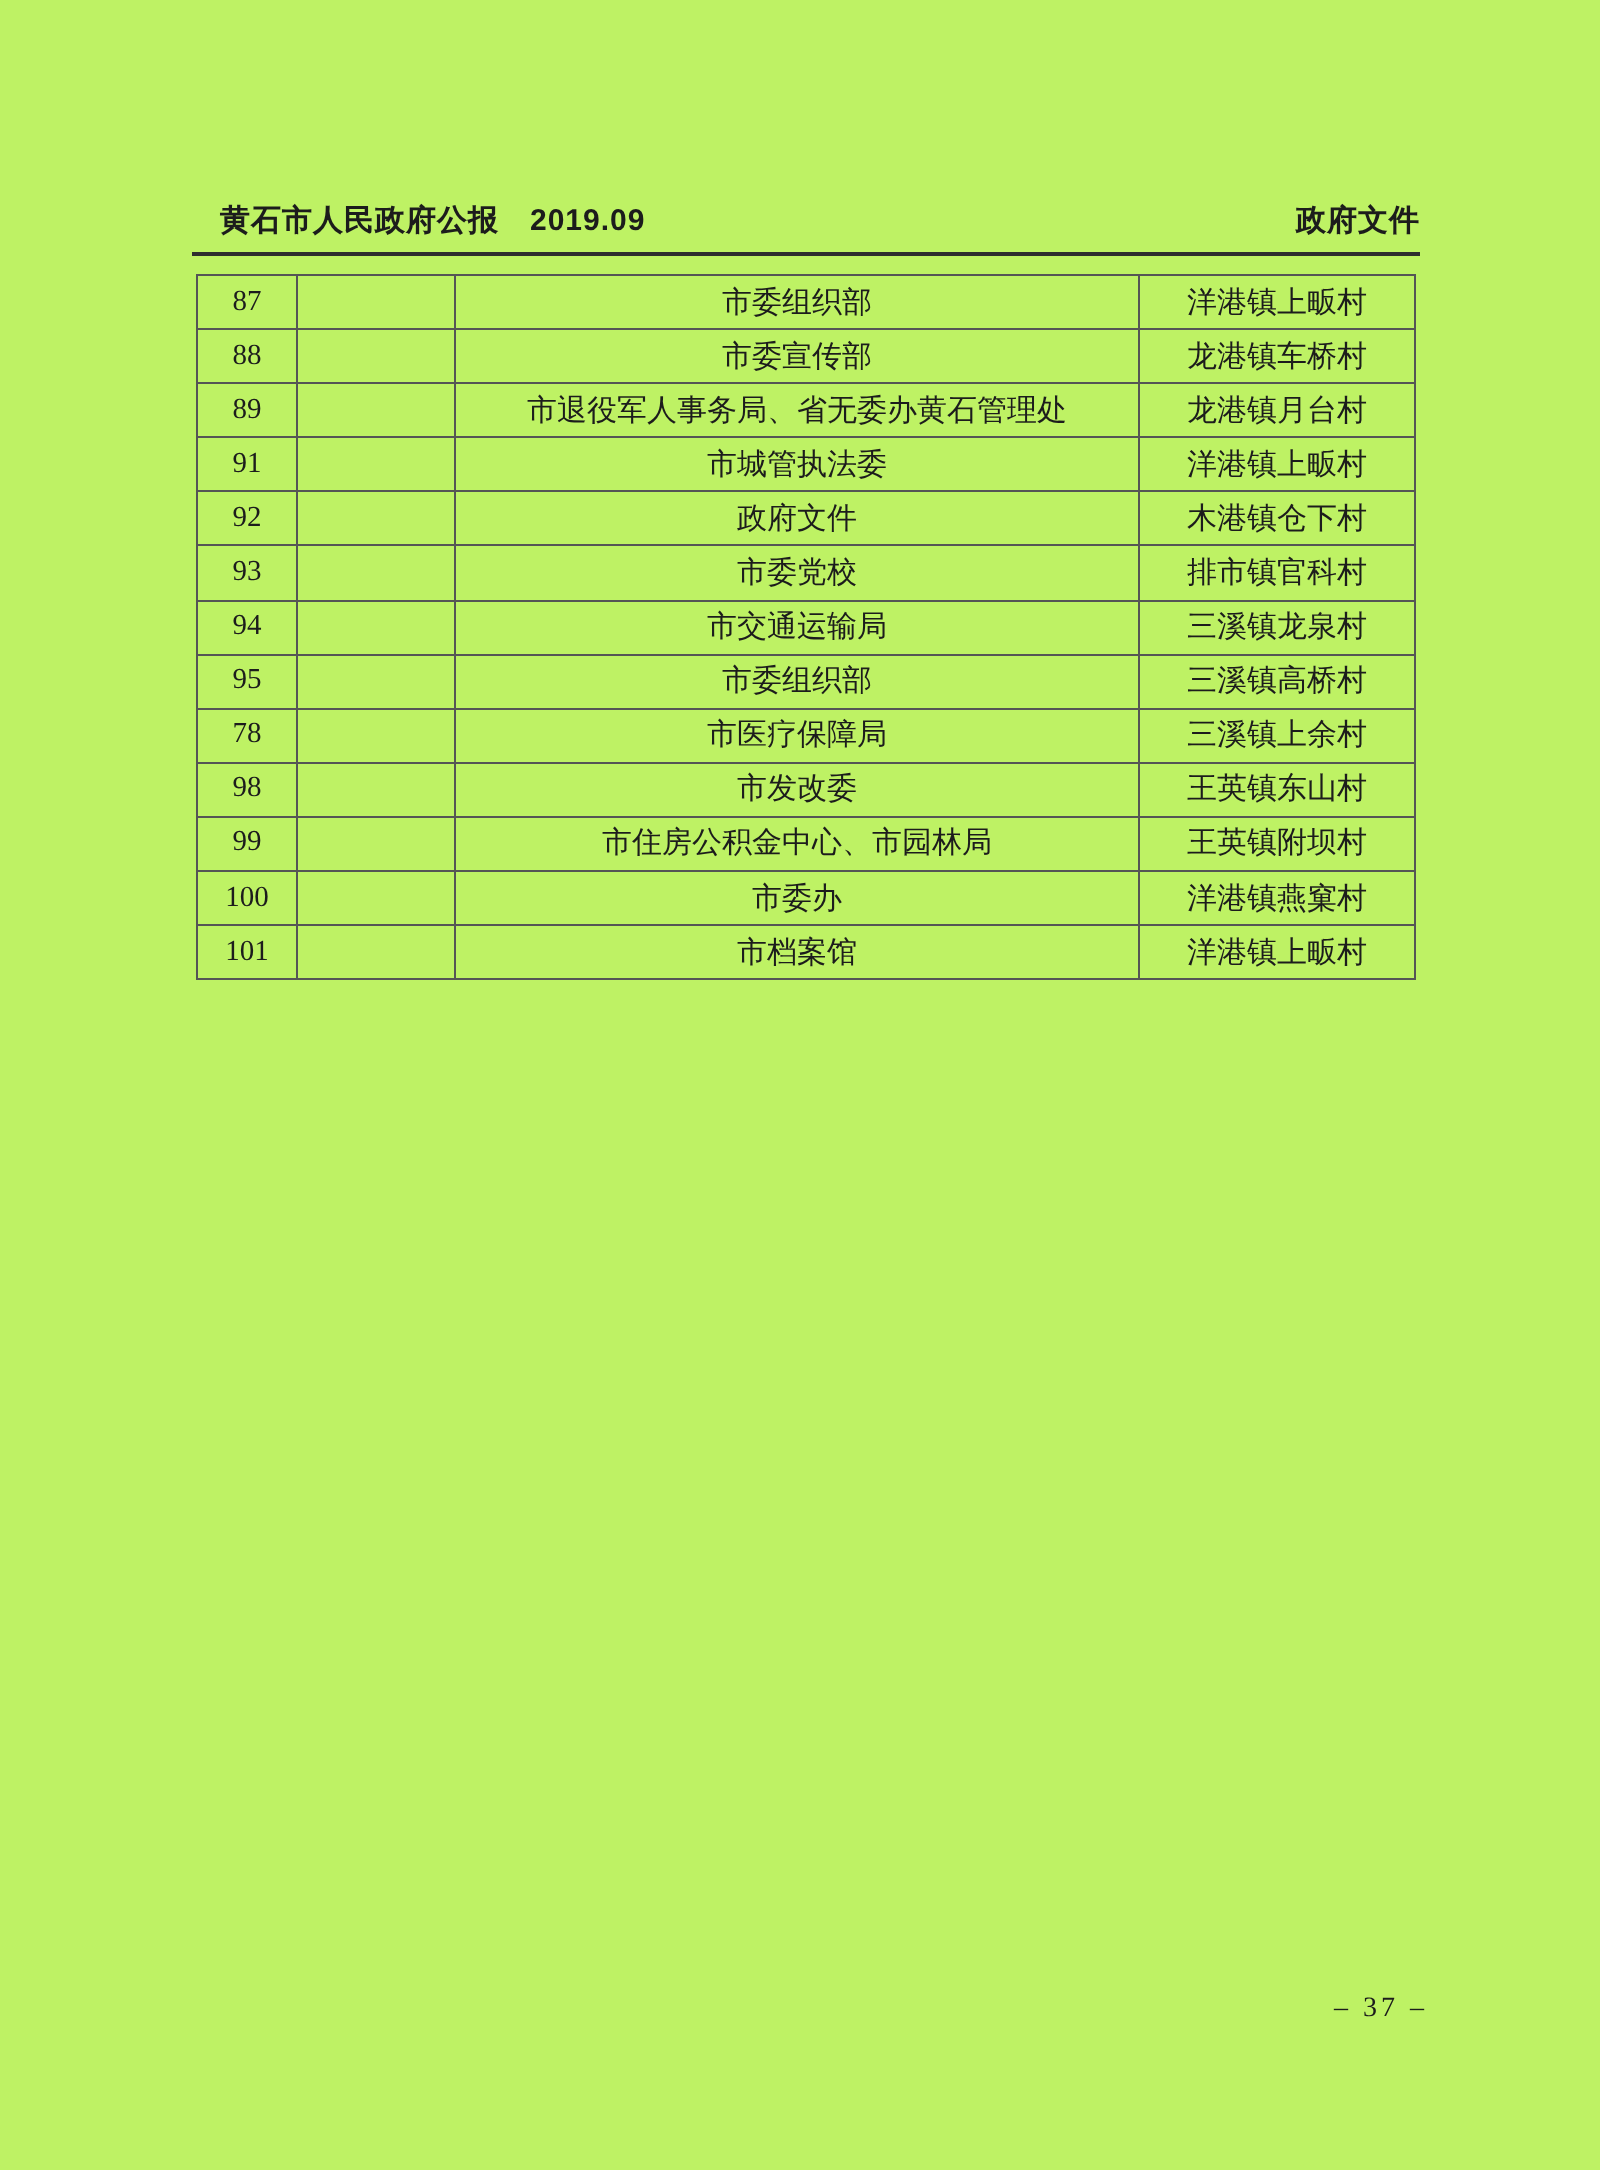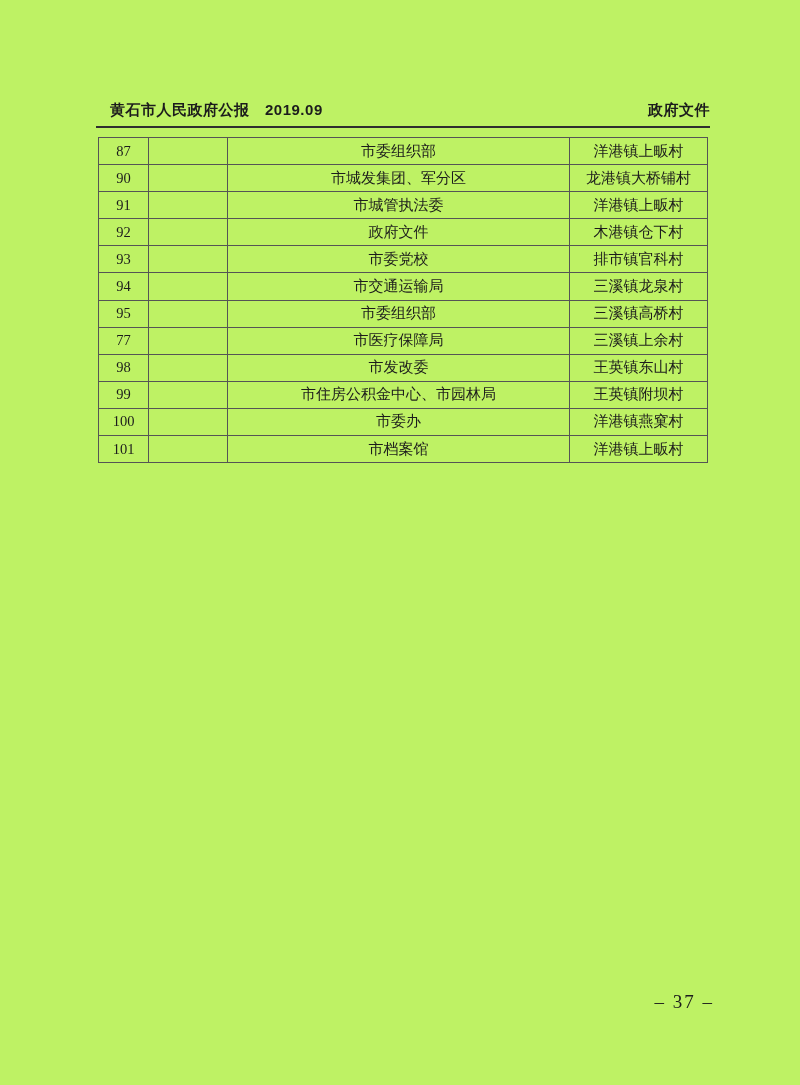--- a/index.html
+++ b/index.html
@@ -70,21 +70,21 @@
     font-size: 14.5px;
   }
   .col-no-w    { width: 50px; }
   .col-blank-w { width: 79px; }
   .col-org-w   { width: 342px; }
   .col-vil-w   { width: 138px; }
   .page-number {
     position: absolute;
     right: 86px;
     bottom: 72px;
-    font-size: 19px;
+    font-size: 14px;
     letter-spacing: 2px;
     color: #1c1c1c;
   }
 </style>
 </head>
 <body>
 
 <div class="page">
 
   <div class="header">
@@ -102,24 +102,30 @@
       <col class="col-vil-w">
     </colgroup>
     <tbody>
         <tr>
           <td class="col-no">87</td>
           <td class="col-blank"></td>
           <td class="col-org">市委组织部</td>
           <td class="col-vil">洋港镇上畈村</td>
         </tr>
         <tr>
-          <td class="col-no">90</td>
+          <td class="col-no">88</td>
           <td class="col-blank"></td>
-          <td class="col-org">市城发集团、军分区</td>
-          <td class="col-vil">龙港镇大桥铺村</td>
+          <td class="col-org">市委宣传部</td>
+          <td class="col-vil">龙港镇车桥村</td>
+        </tr>
+        <tr>
+          <td class="col-no">89</td>
+          <td class="col-blank"></td>
+          <td class="col-org">市退役军人事务局、省无委办黄石管理处</td>
+          <td class="col-vil">龙港镇月台村</td>
         </tr>
         <tr>
           <td class="col-no">91</td>
           <td class="col-blank"></td>
           <td class="col-org">市城管执法委</td>
           <td class="col-vil">洋港镇上畈村</td>
         </tr>
         <tr>
           <td class="col-no">92</td>
           <td class="col-blank"></td>
@@ -138,21 +144,21 @@
           <td class="col-org">市交通运输局</td>
           <td class="col-vil">三溪镇龙泉村</td>
         </tr>
         <tr>
           <td class="col-no">95</td>
           <td class="col-blank"></td>
           <td class="col-org">市委组织部</td>
           <td class="col-vil">三溪镇高桥村</td>
         </tr>
         <tr>
-          <td class="col-no">77</td>
+          <td class="col-no">78</td>
           <td class="col-blank"></td>
           <td class="col-org">市医疗保障局</td>
           <td class="col-vil">三溪镇上余村</td>
         </tr>
         <tr>
           <td class="col-no">98</td>
           <td class="col-blank"></td>
           <td class="col-org">市发改委</td>
           <td class="col-vil">王英镇东山村</td>
         </tr>

